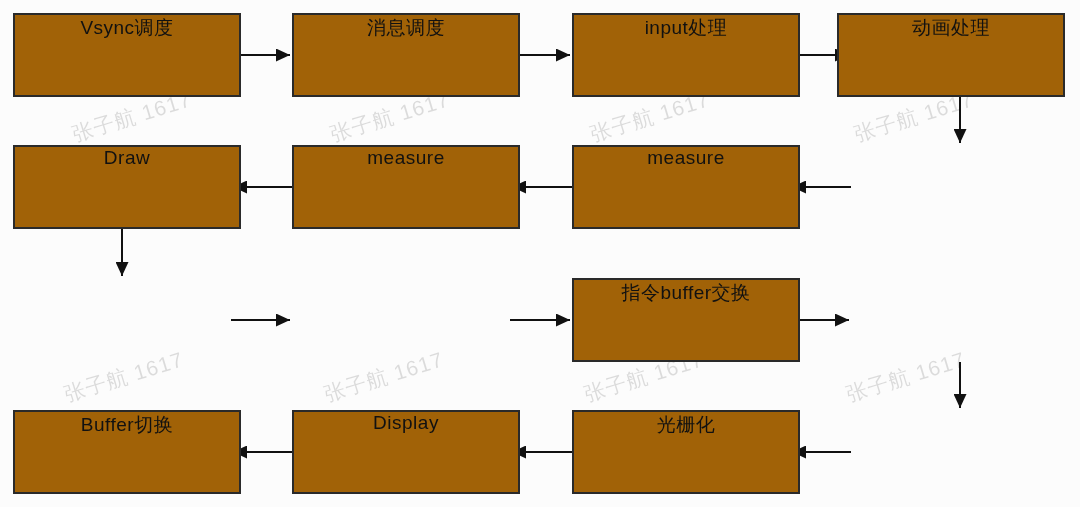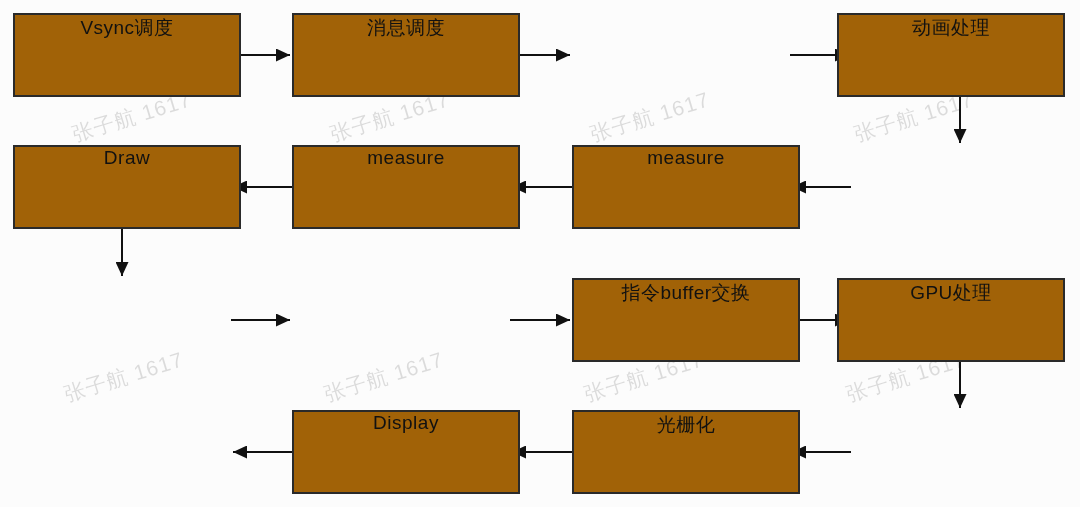--- a/index.html
+++ b/index.html
@@ -99,41 +99,44 @@
       <line x1="292" y1="452" x2="233" y2="452" marker-end="url(#ah)"></line>
     </g>
   </svg>
 
   <div class="box r0 c0">
     <span>Vsync调度</span>
   </div>
   <div class="box r0 c1">
     <span>消息调度</span>
   </div>
+  <div class="box r0 c2">
+    <span>input处理</span>
+  </div>
   <div class="box r0 c3">
     <span>动画处理</span>
   </div>
 
   <div class="box r1 c0">
     <span>Draw</span>
   </div>
   <div class="box r1 c1">
     <span>measure</span>
   </div>
   <div class="box r1 c2">
     <span>measure</span>
   </div>
 
   <div class="box r2 c2">
     <span>指令buffer交换</span>
   </div>
-  <div class="box r2 c3">
-    <span>GPU处理</span>
+
+  <div class="box r3 c0">
+    <span>Buffer切换</span>
   </div>
-
   <div class="box r3 c1">
     <span>Display</span>
   </div>
   <div class="box r3 c2">
     <span>光栅化</span>
   </div>
 
 </div>
 
 </body></html>

